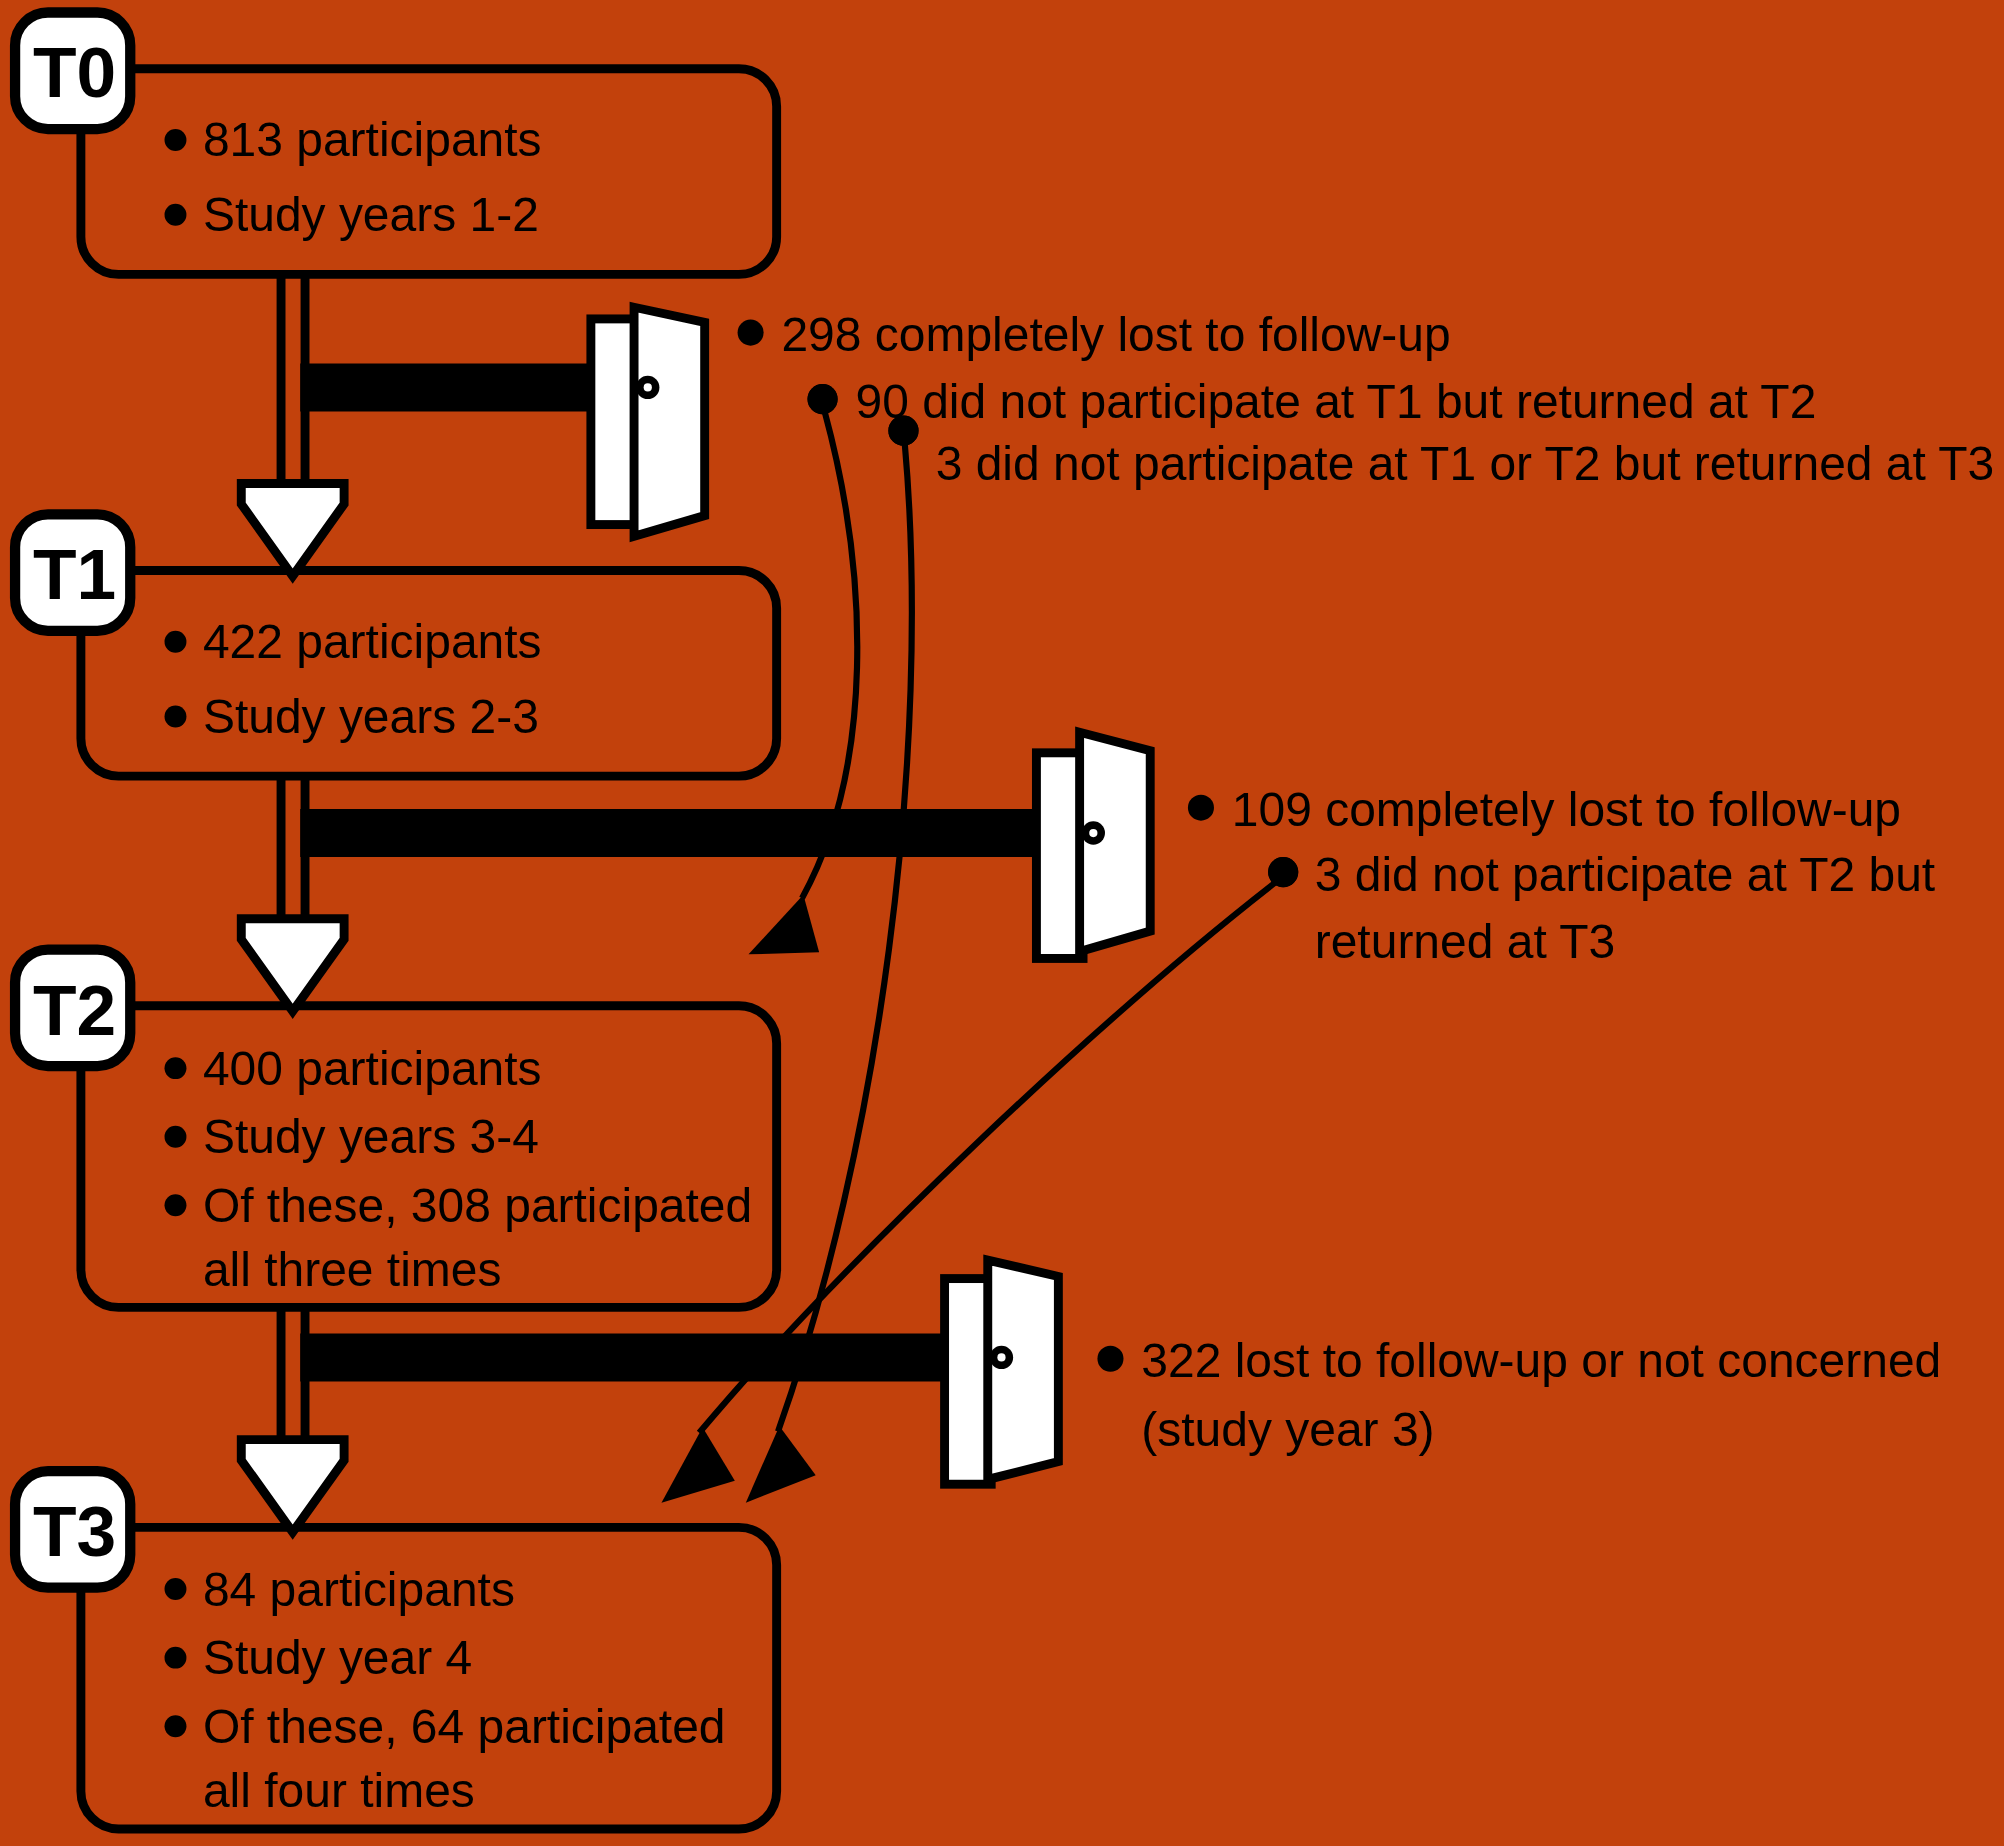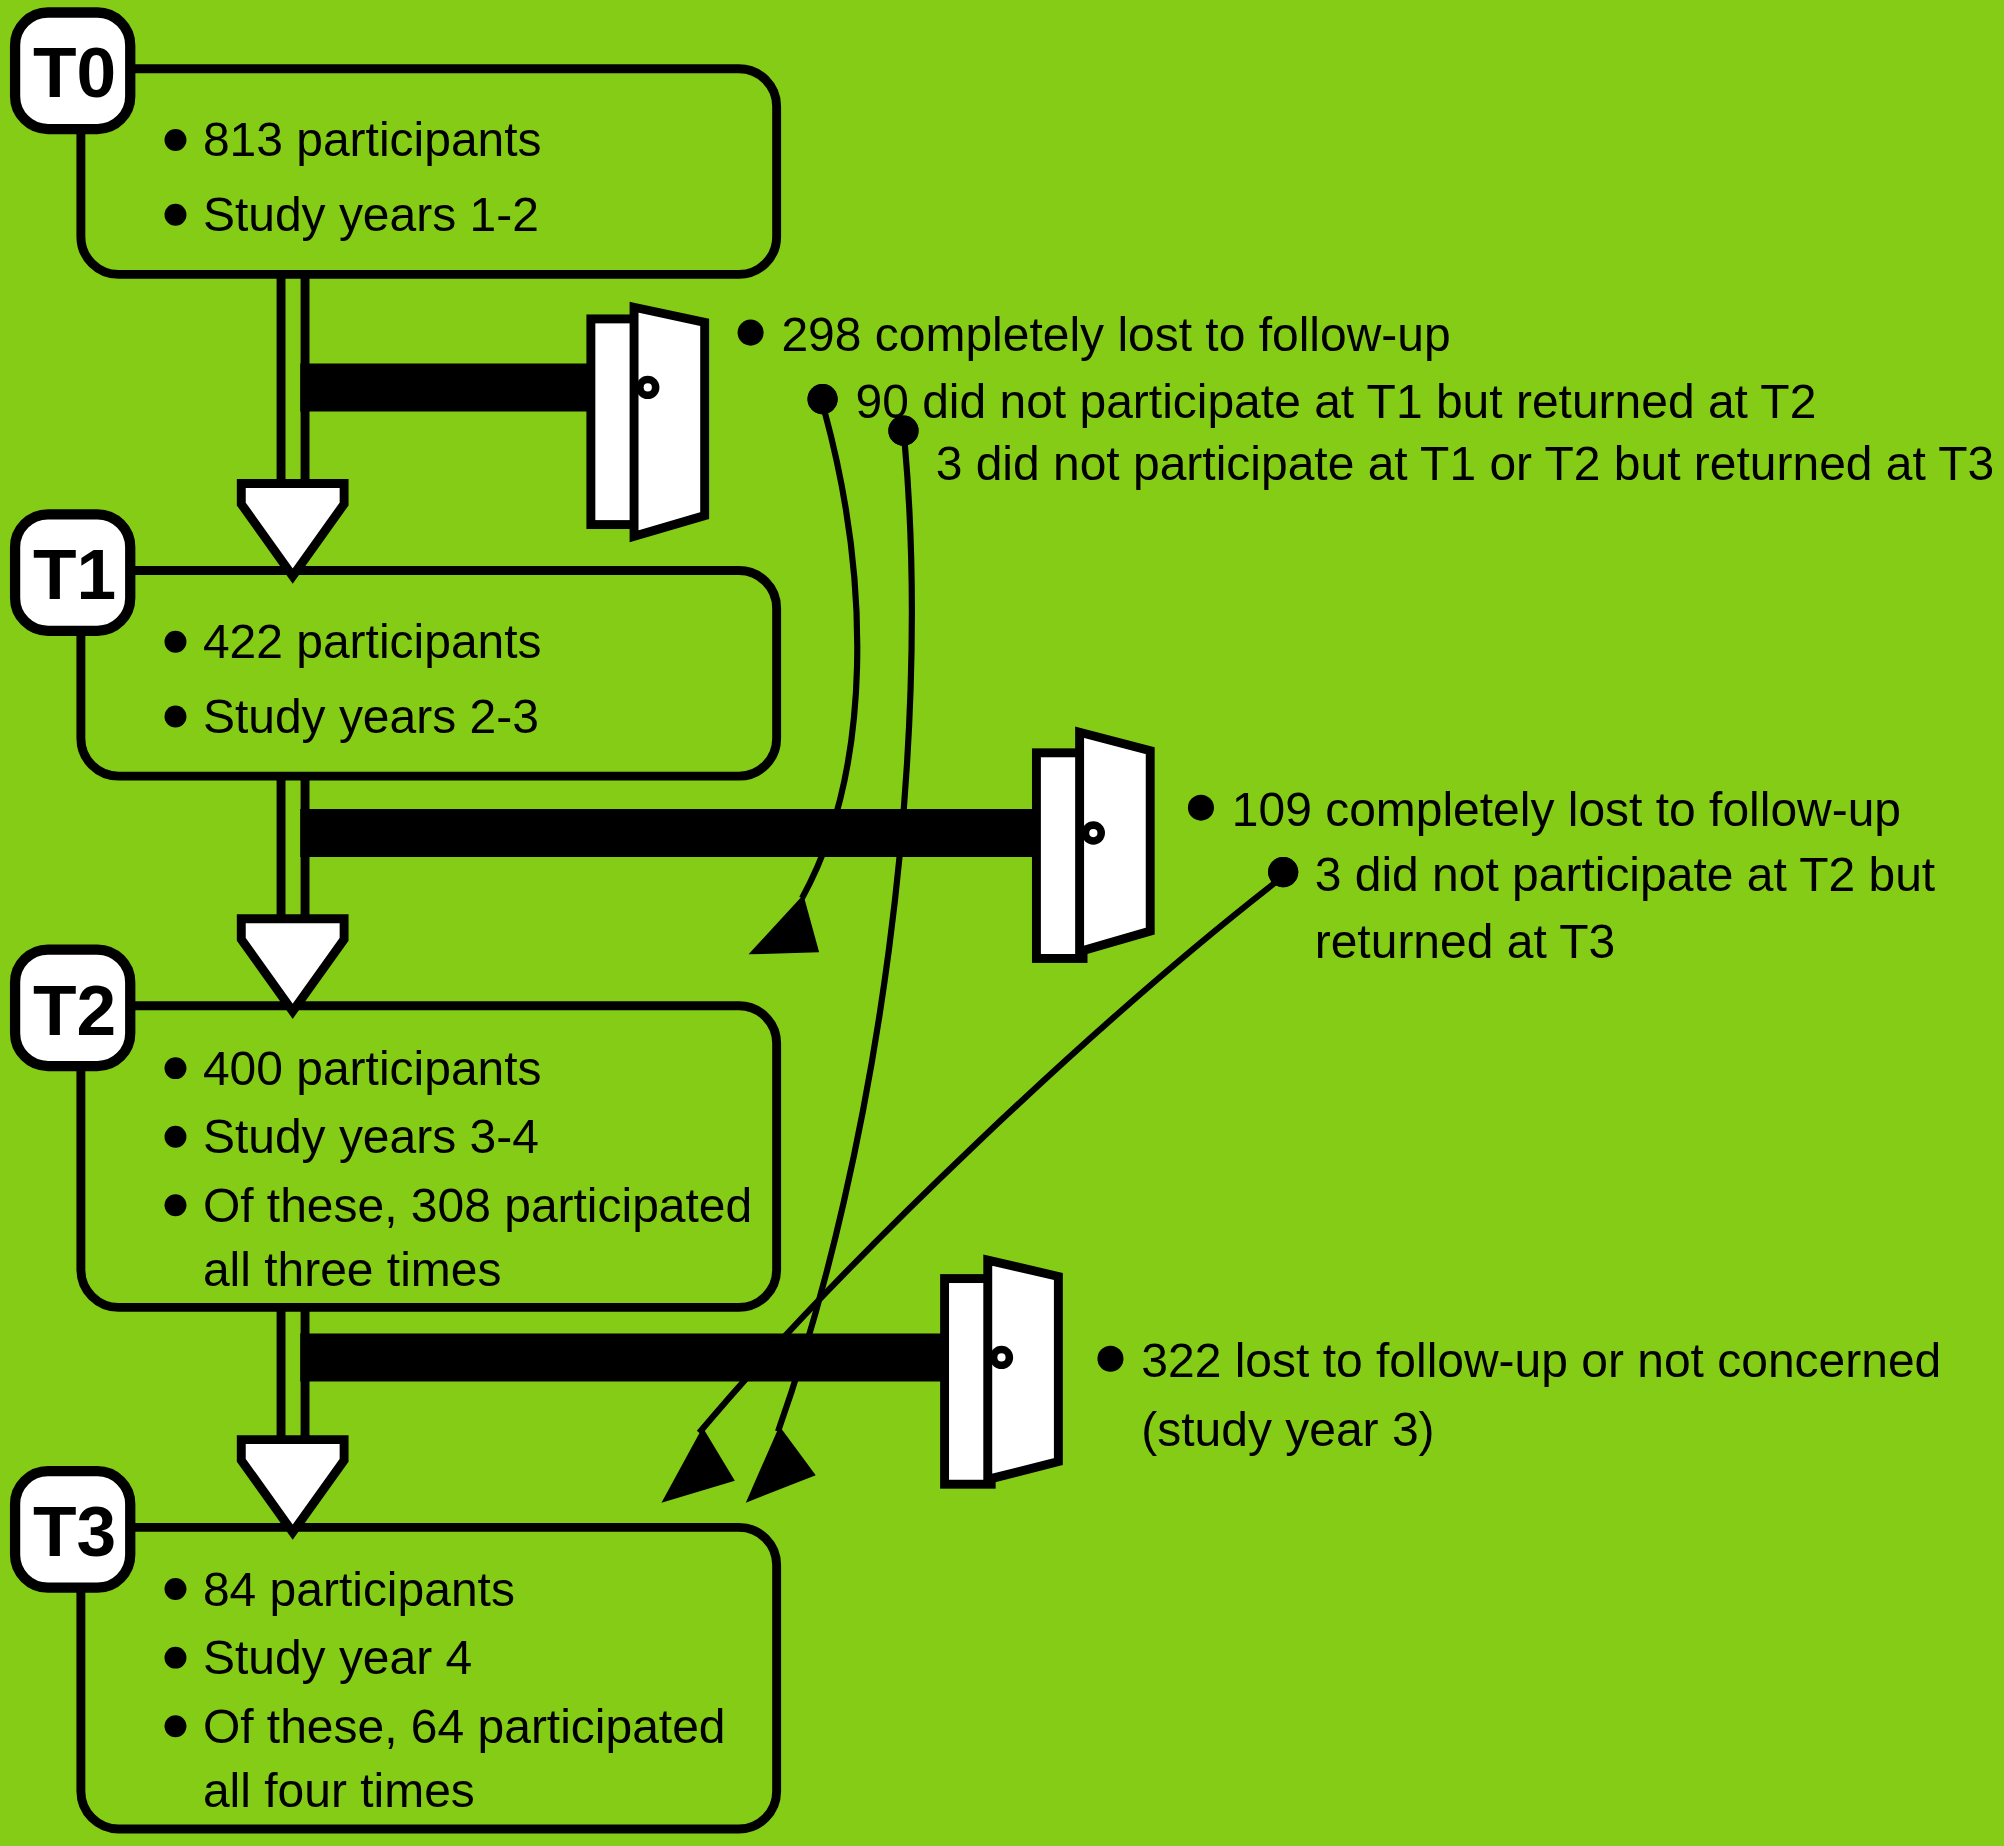--- a/index.html
+++ b/index.html
@@ -4,21 +4,21 @@
 <style>
   html, body {
     margin: 0;
     padding: 0;
     background: #ffffff;
   }
   #canvas {
     position: relative;
     width: 2005px;
     height: 1847px;
-    background: #84cc16;
+    background: #c2410c;
     font-family: "Liberation Sans", sans-serif;
     overflow: hidden;
   }
   svg.layer {
     position: absolute;
     top: 0;
     left: 0;
     width: 2005px;
     height: 1847px;
   }

